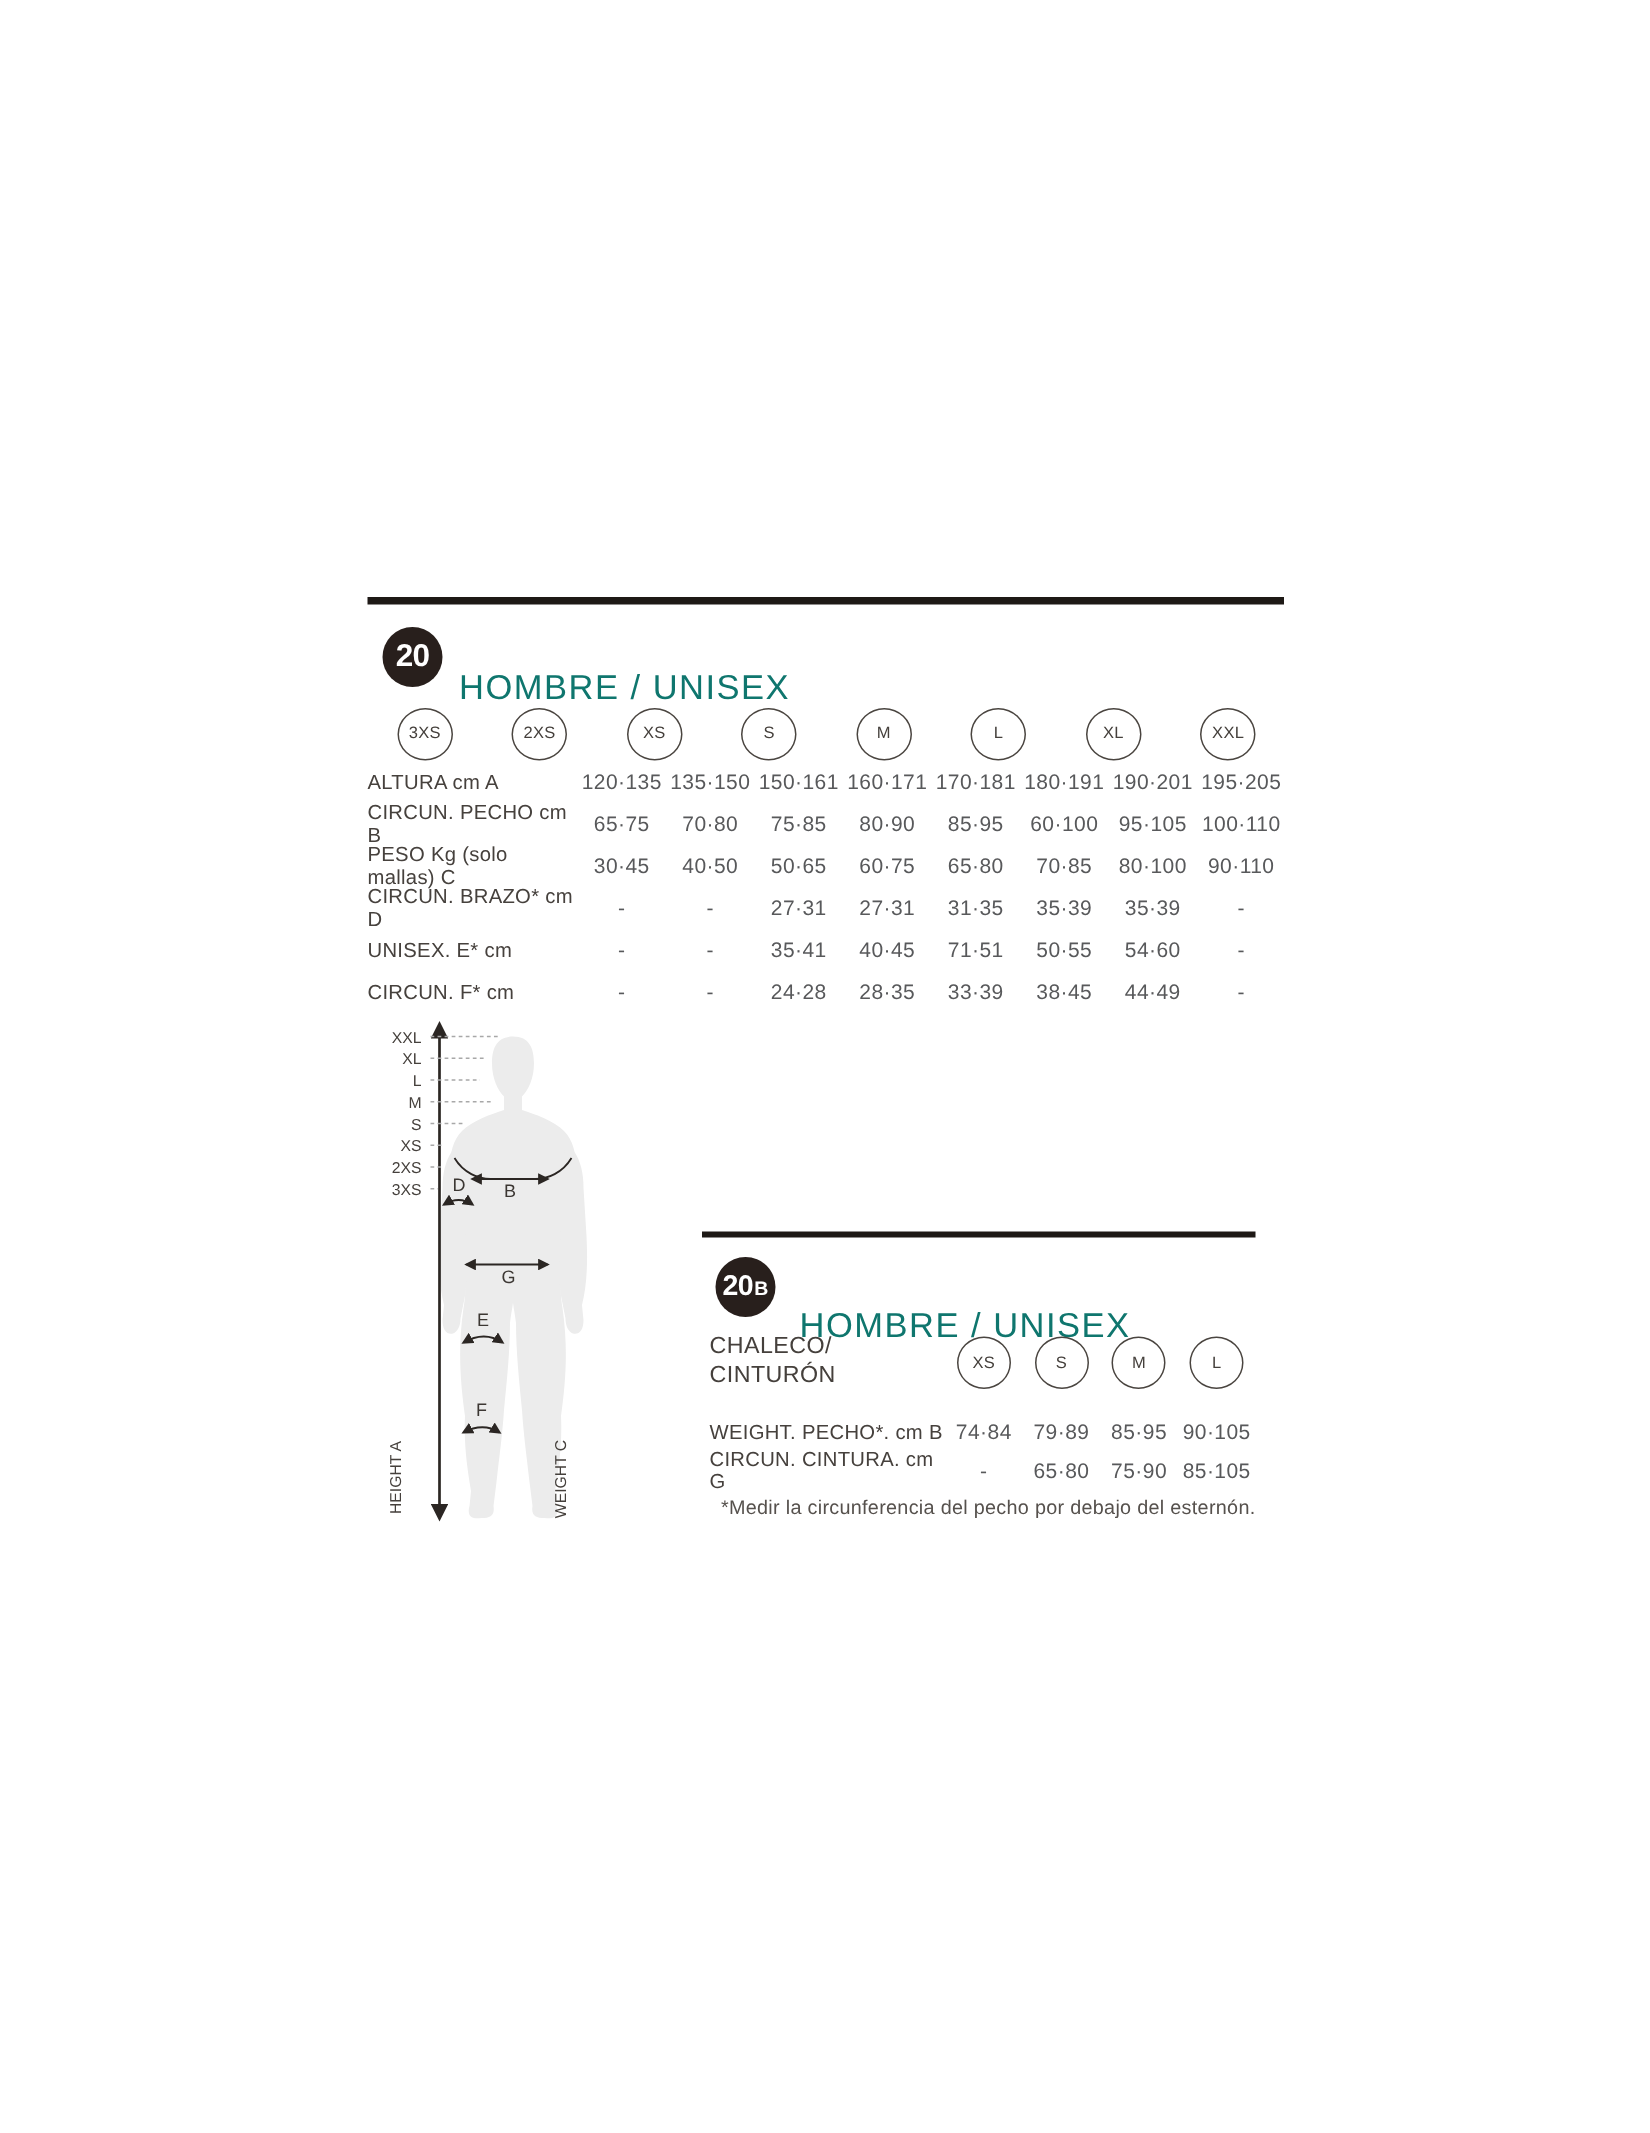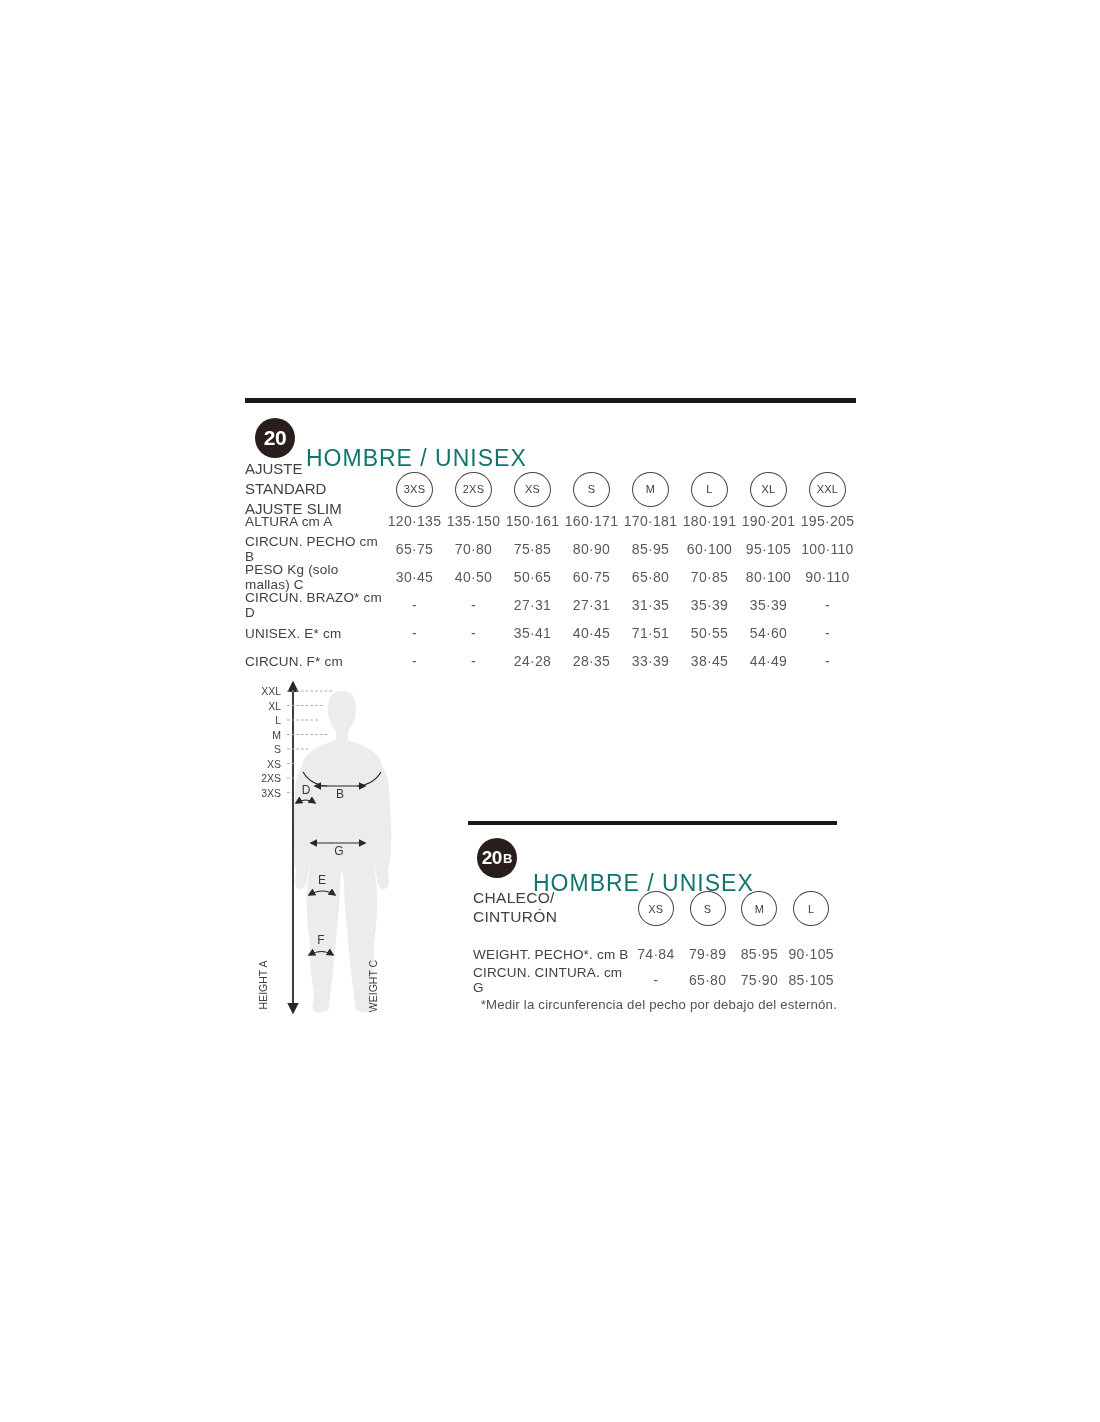--- a/index.html
+++ b/index.html
@@ -54,24 +54,20 @@
 <div id="page">
 
   <div class="bar" style="left:245px;top:398px;width:611px;height:5px;"></div>
 
   <div class="badge" style="left:255px;top:418px;">
     <span class="num">20</span>
   </div>
   <div class="sec-title" style="left:306px;top:422px;">HOMBRE / UNISEX</div>
 
   <div class="t1 t-flex" style="top:465px;height:48px;">
-    <div class="label-col fit-label">
-      <div>AJUSTE STANDARD</div>
-      <div>AJUSTE SLIM</div>
-    </div>
     <div class="col">
         <div class="size-circle">
           <span>3XS</span>
         </div>
       </div>
     <div class="col">
         <div class="size-circle">
           <span>2XS</span>
         </div>
       </div>

